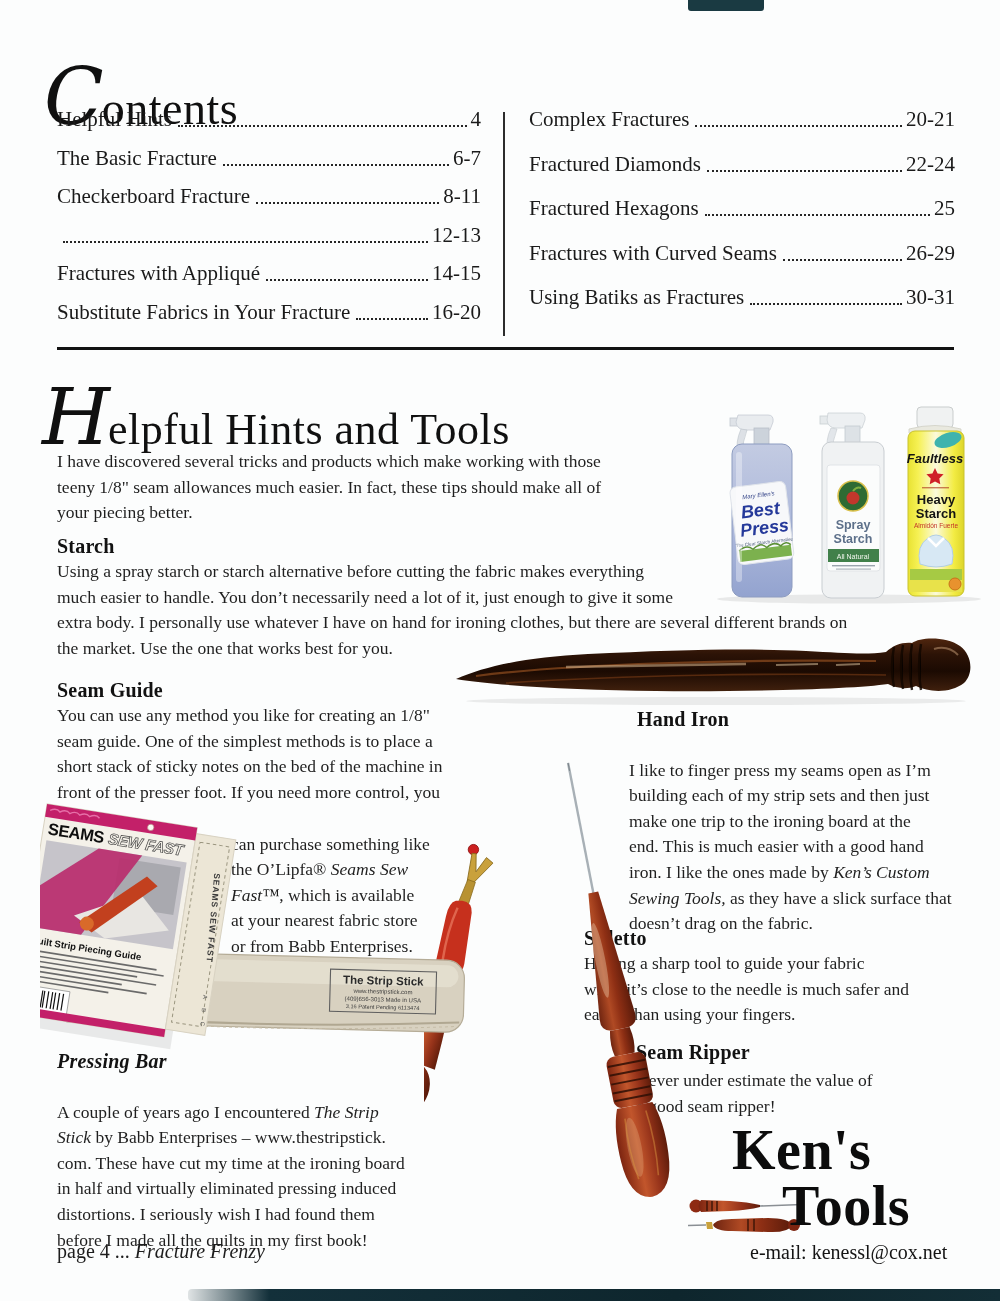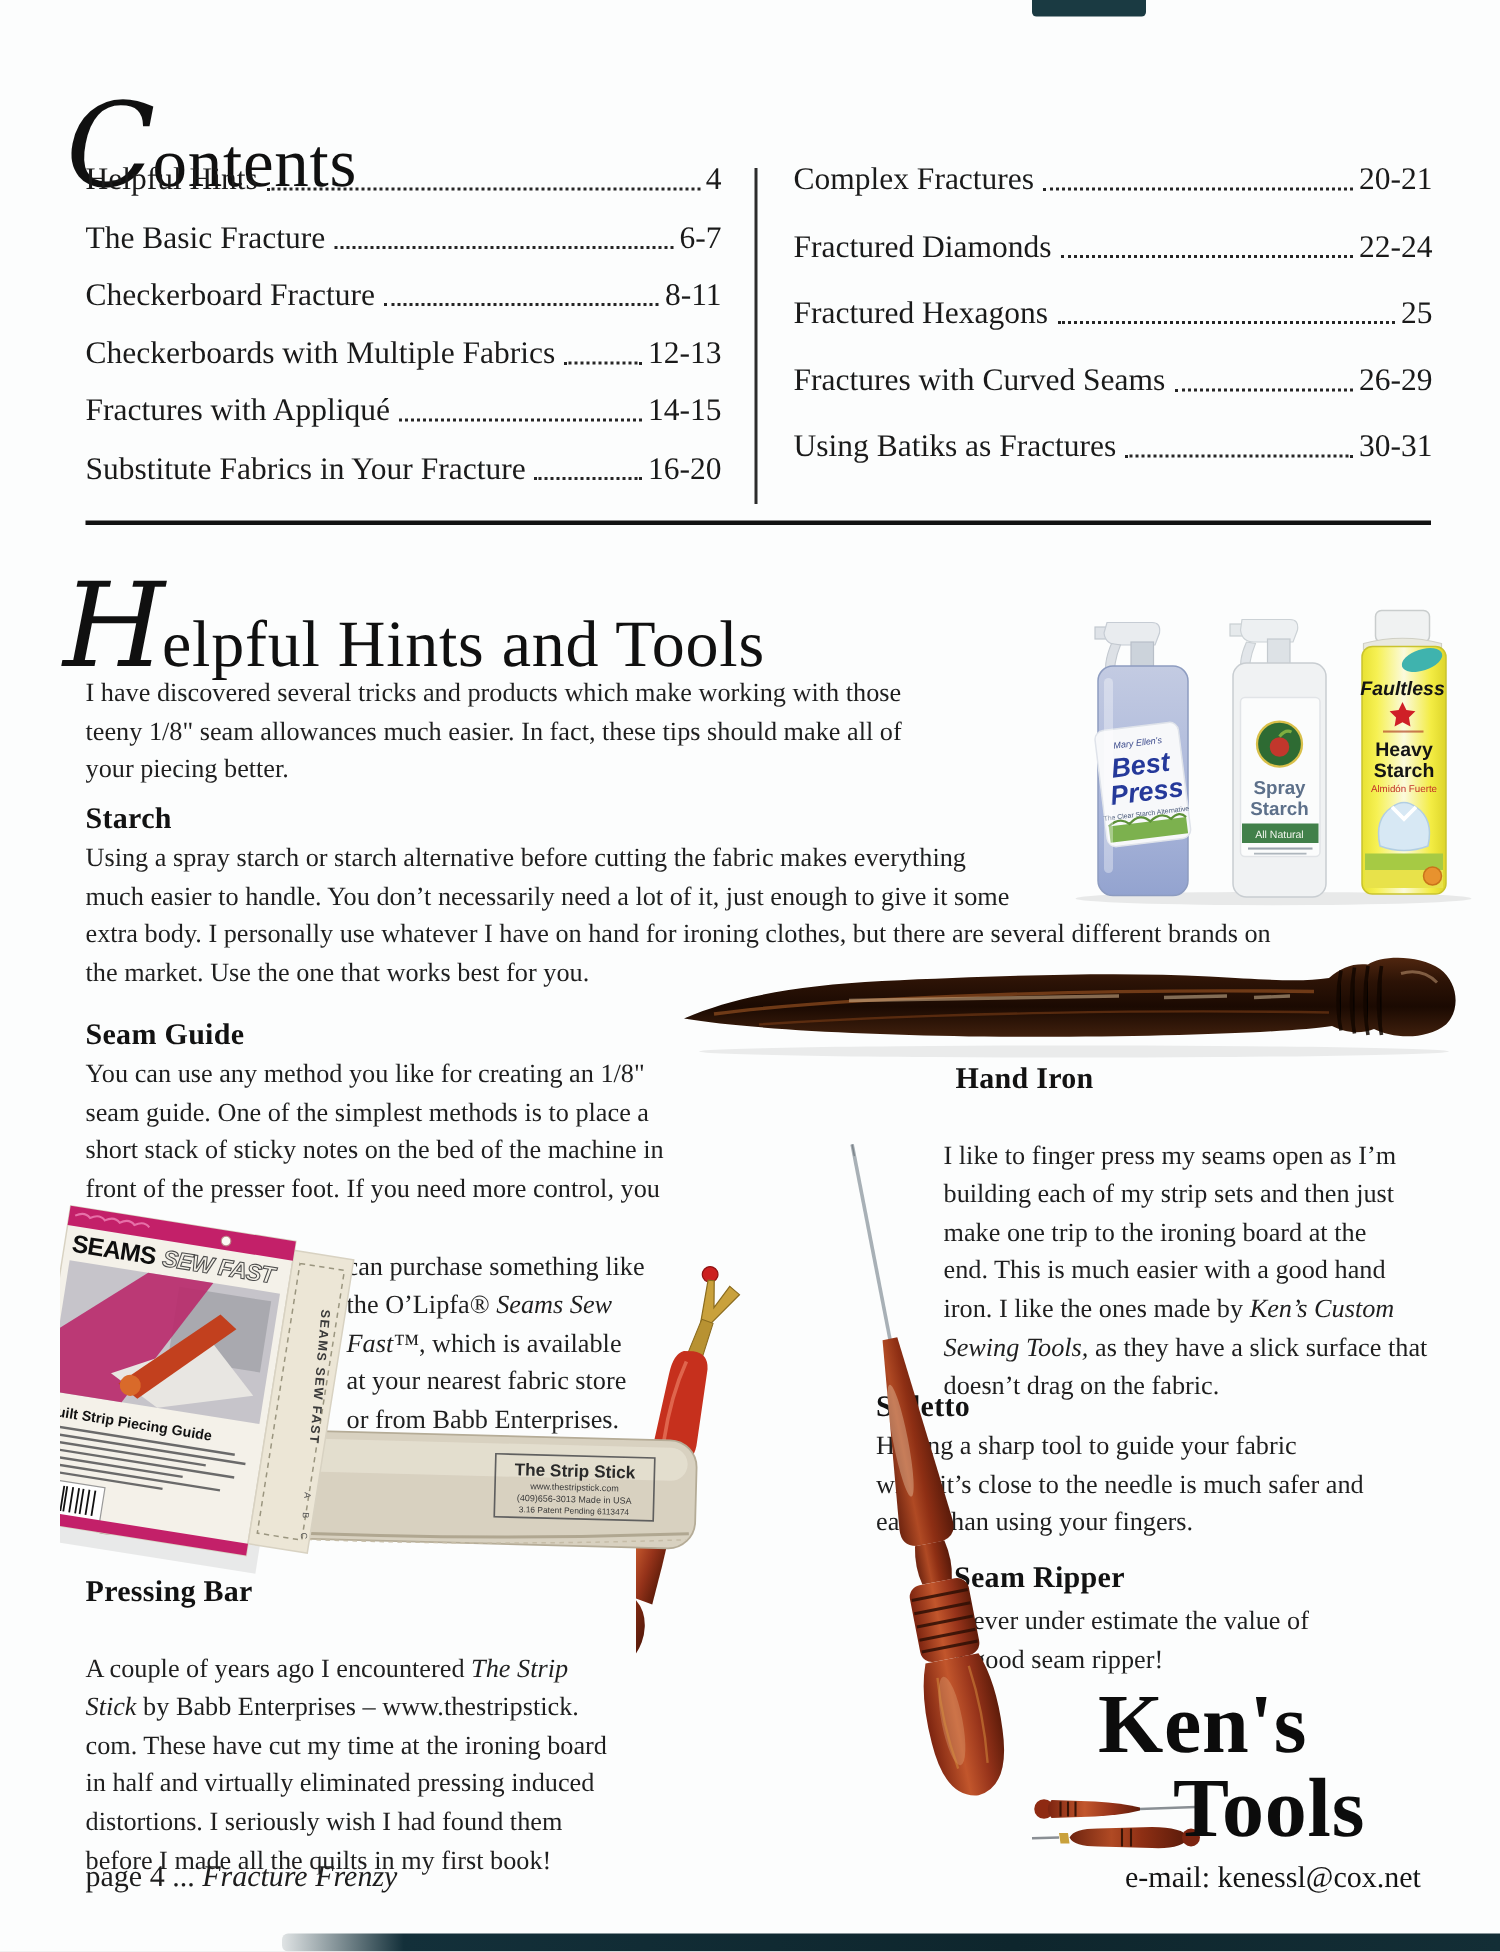--- a/index.html
+++ b/index.html
@@ -54,21 +54,20 @@
         <span class="toc-label">The Basic Fracture</span>
           <span class="leader"></span>
           <span class="pages">6-7</span>
       </div>
       <div class="toc-row">
         <span class="toc-label">Checkerboard Fracture</span>
           <span class="leader"></span>
           <span class="pages">8-11</span>
       </div>
       <div class="toc-row">
-        <span class="toc-label">Checkerboards with Multiple Fabrics</span>
           <span class="leader"></span>
           <span class="pages">12-13</span>
       </div>
       <div class="toc-row">
         <span class="toc-label">Fractures with Appliqué</span>
           <span class="leader"></span>
           <span class="pages">14-15</span>
       </div>
       <div class="toc-row">
         <span class="toc-label">Substitute Fabrics in Your Fracture</span>
@@ -374,21 +373,21 @@
             <line x1="41" y1="199" x2="41" y2="216"></line>
             <line x1="44" y1="199" x2="44" y2="216"></line>
             <line x1="48" y1="199" x2="48" y2="216"></line>
             <line x1="52" y1="199" x2="52" y2="216"></line>
         </g>
       </g>
       <rect x="6" y="218" width="152" height="8" fill="#c32069"></rect>
     </g>
   </svg>
 
-  <div class="abs sub-head" style="left:57px;top:1049px;">Pressing Bar</div>
+  <div class="abs sub-head" style="left:57px;top:1049px;font-style:italic;">Pressing Bar</div>
   <div class="abs body-text" style="left:57px;top:1074px;width:450px;">
     <span>A couple of years ago I encountered </span><span class="ital">The Strip
 Stick</span><span> by Babb Enterprises – www.thestripstick.
 com. These have cut my time at the ironing board
 in half and virtually eliminated pressing induced
 distortions. I seriously wish I had found them
 before I made all the quilts in my first book!</span>
   </div>
 
   <div class="abs kens-name" style="left:732px;top:1122px;font-size:56px;">Ken's</div>

